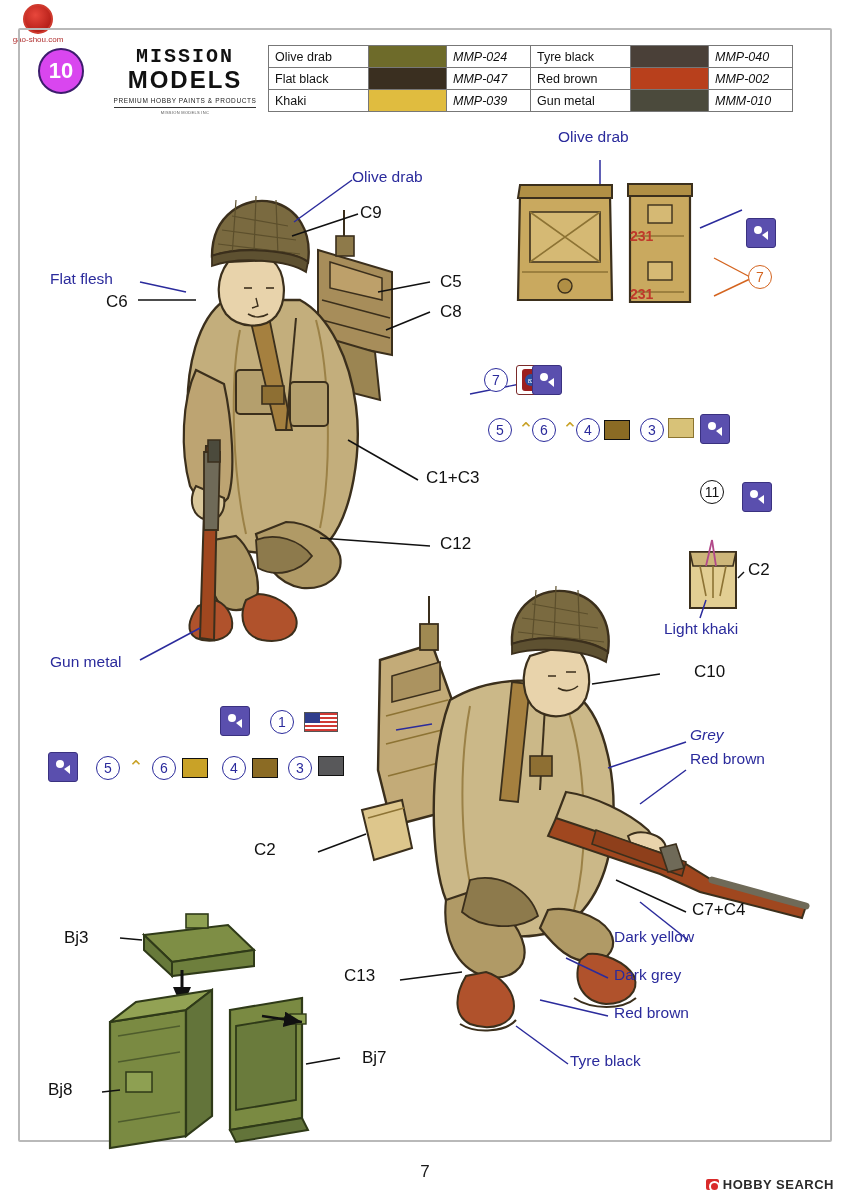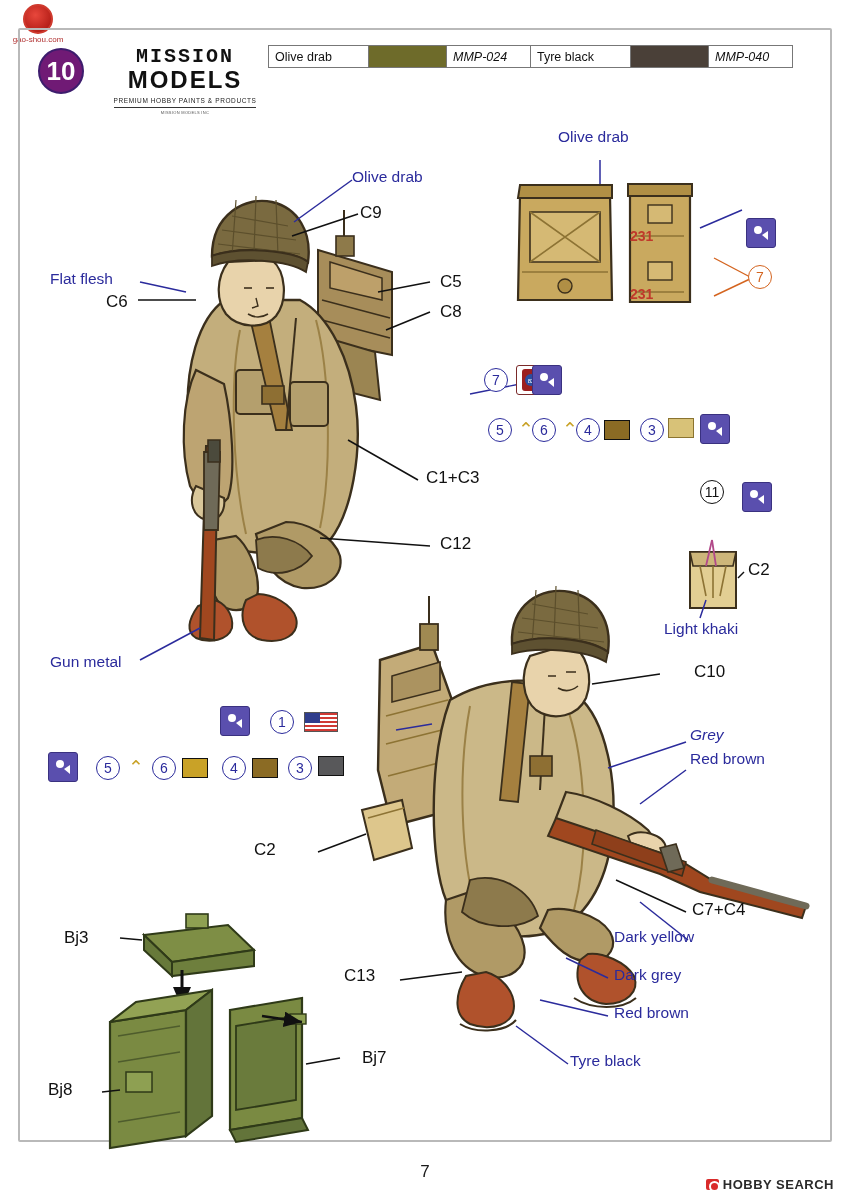--- a/index.html
+++ b/index.html
@@ -52,22 +52,22 @@
     border-radius: 2px;
   }
   .page-number {
     position: absolute; left: 0; right: 0; bottom: 18px;
     text-align: center; font-size: 17px; color: #1a1a1a;
   }
   
   .step-badge {
     position: absolute; left: 38px; top: 48px;
     width: 46px; height: 46px; border-radius: 50%;
-    background: #701a75;
-    color: #ffffff; font-size: 26px; font-weight: bold;
+    background: #d946ef;
+    color: #ffffff; font-size: 22px; font-weight: bold;
     display: flex; align-items: center; justify-content: center;
     border: 2px solid #3d1c6d;
   }
   
   .brand {
     position: absolute; left: 110px; top: 46px;
     width: 150px; text-align: center; color: #111;
   }
   .brand .b1 { font-size: 20px; letter-spacing: 2px; font-weight: bold; line-height: 1.05; font-family: Liberation Mono, monospace; }
   .brand .b2 { font-size: 24px; letter-spacing: 2px; font-weight: bold; line-height: 1.05; }
@@ -163,20 +163,44 @@
       <td class="name">Olive drab</td>
       <td class="sw">
             <span class="sw-fill" id="sw00" style="background: rgb(110, 107, 42);"></span>
           </td>
       <td class="code">MMP-024</td>
       <td class="name">Tyre black</td>
       <td class="sw">
             <span class="sw-fill" id="sw01" style="background: rgb(74, 64, 56);"></span>
           </td>
       <td class="code">MMP-040</td>
+    </tr>
+    <tr>
+      <td class="name">Flat black</td>
+      <td class="sw">
+            <span class="sw-fill" id="sw10" style="background: rgb(58, 47, 32);"></span>
+          </td>
+      <td class="code">MMP-047</td>
+      <td class="name">Red brown</td>
+      <td class="sw">
+            <span class="sw-fill" id="sw11" style="background: rgb(184, 64, 28);"></span>
+          </td>
+      <td class="code">MMP-002</td>
+    </tr>
+    <tr>
+      <td class="name">Khaki</td>
+      <td class="sw">
+            <span class="sw-fill" id="sw20" style="background: rgb(224, 188, 63);"></span>
+          </td>
+      <td class="code">MMP-039</td>
+      <td class="name">Gun metal</td>
+      <td class="sw">
+            <span class="sw-fill" id="sw21" style="background: rgb(75, 74, 60);"></span>
+          </td>
+      <td class="code">MMM-010</td>
     </tr>
   </tbody>
     </table>
 
   <svg class="art" viewBox="0 0 850 1200">
     <defs>
       <marker id="arrh" markerWidth="9" markerHeight="9" refX="7" refY="3" orient="auto">
         <path d="M0,0 L7,3 L0,6 z" fill="#111"></path>
       </marker>
     </defs>

